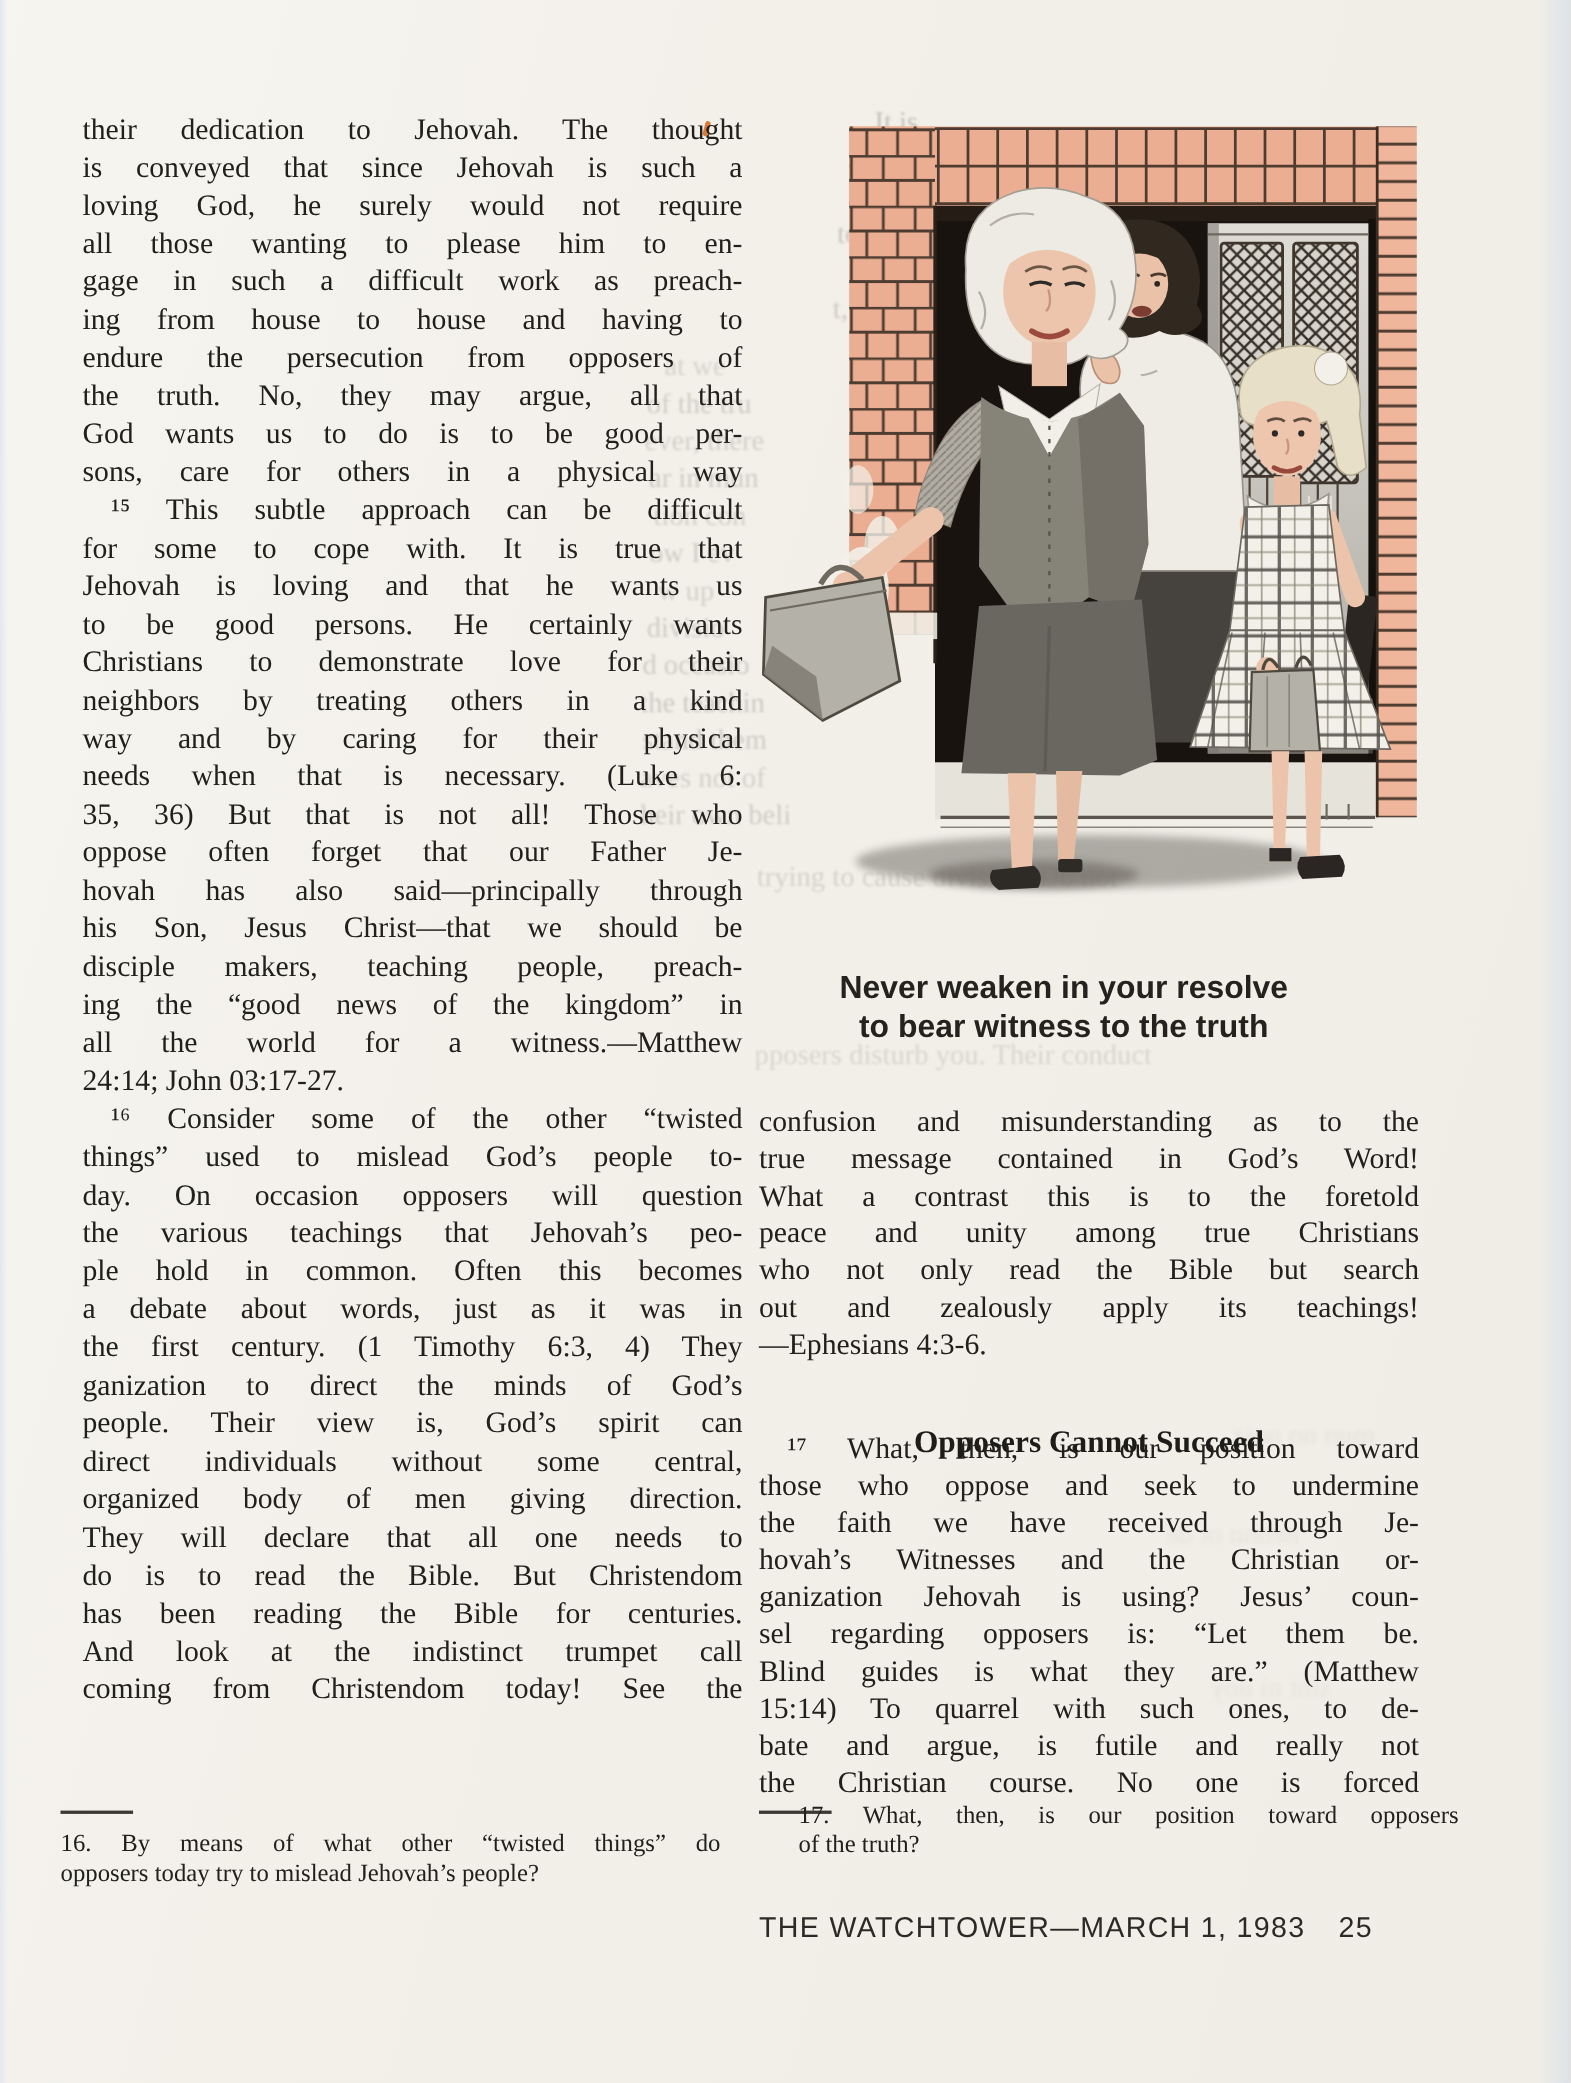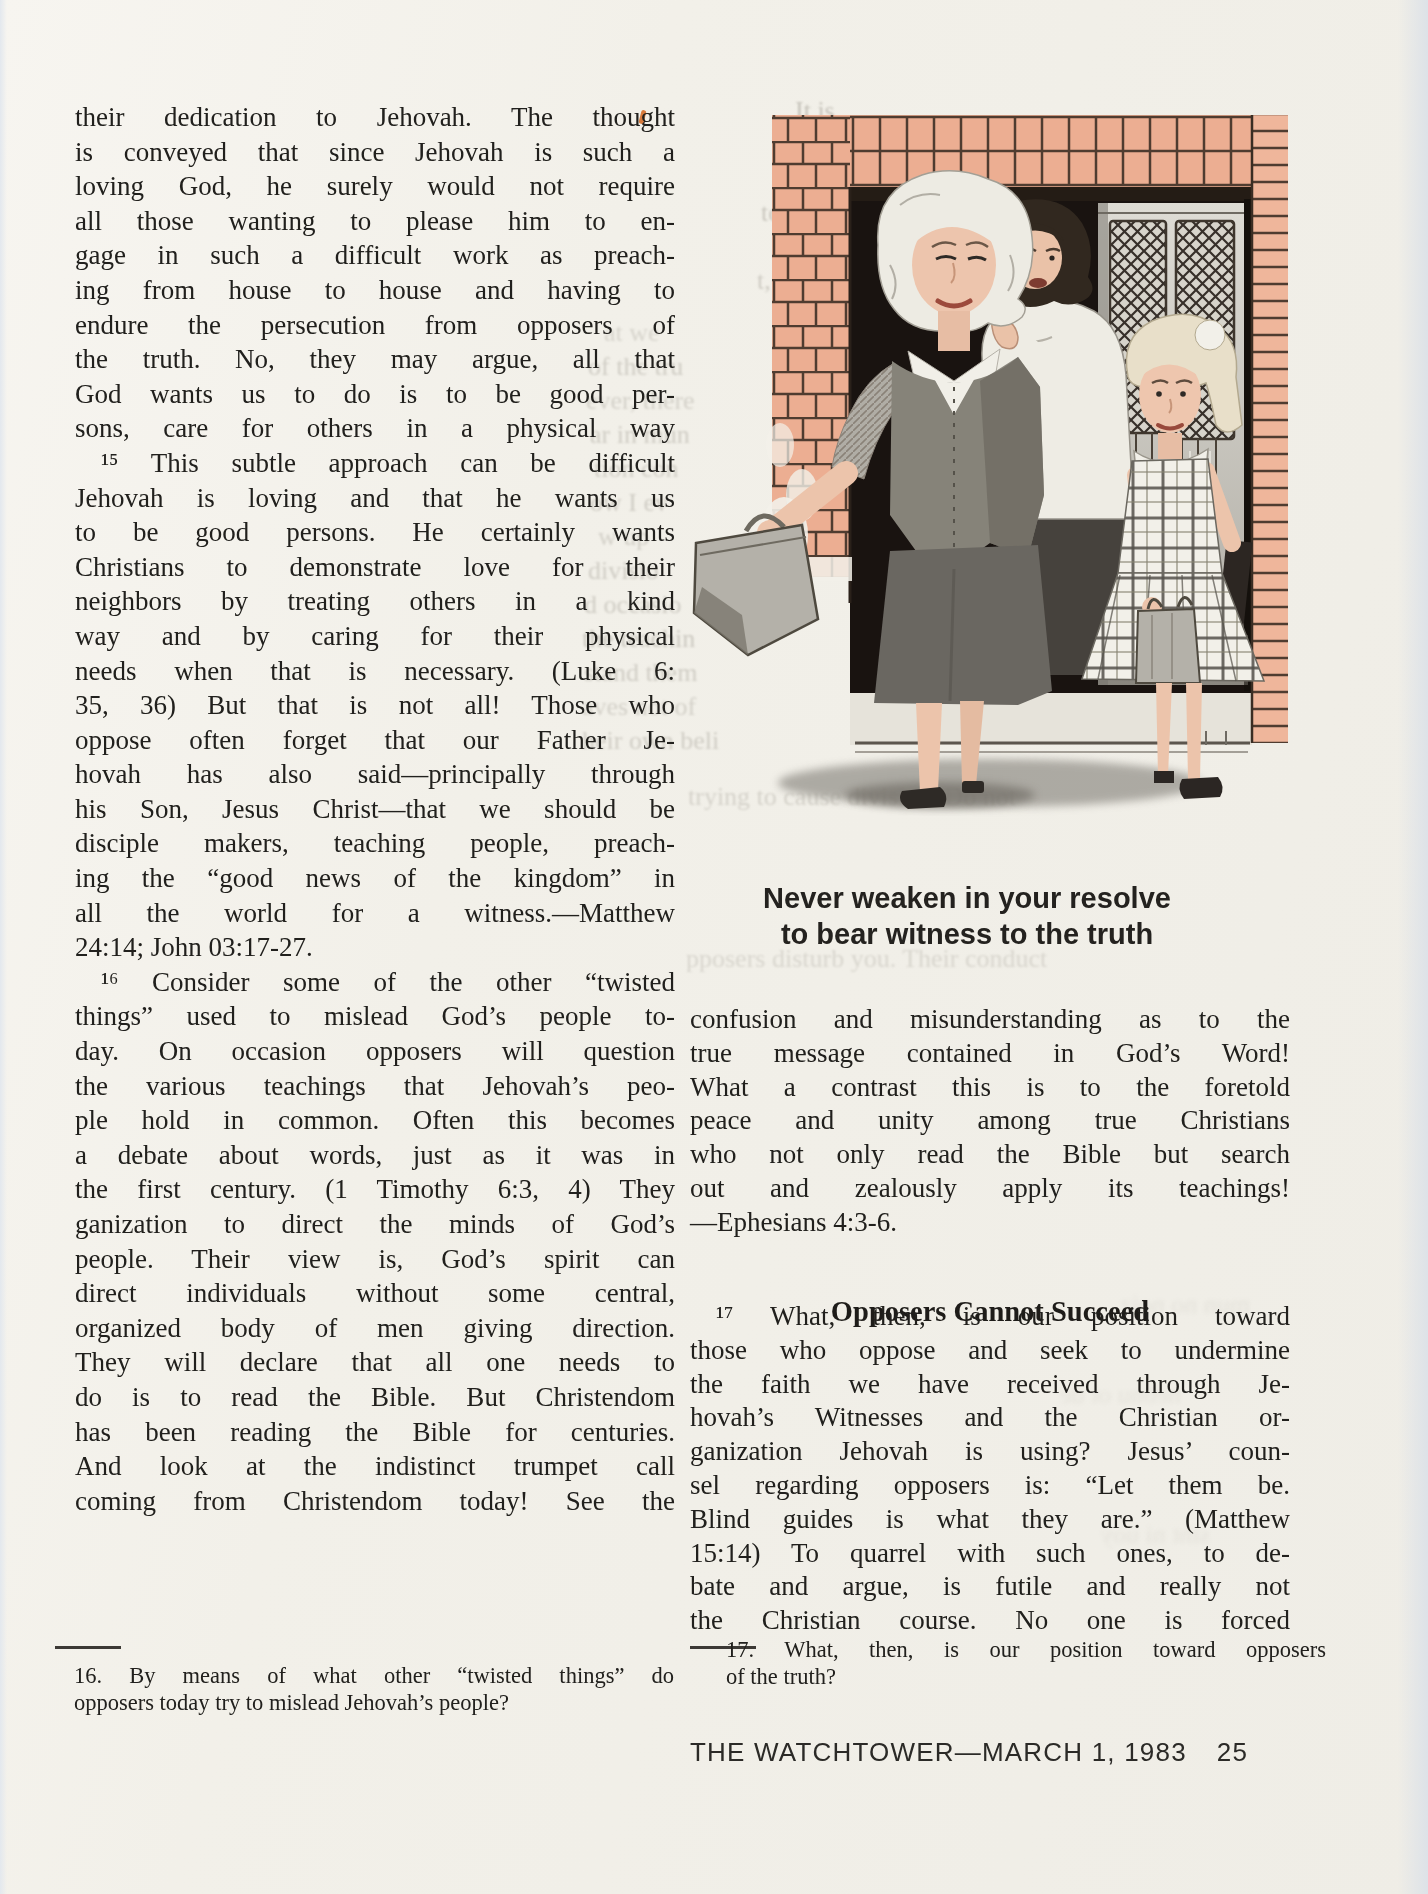--- a/index.html
+++ b/index.html
@@ -17,21 +17,21 @@
   .edge-right{position:absolute;right:0;top:0;width:30px;height:100%;
     background:linear-gradient(to right,rgba(223,227,232,0),#dde2e8);}
   .col{position:absolute;font-size:27px;line-height:34.6px;}
   .col-left{left:55px;top:100px;width:600px;margin-left:20px;}
   .col-right-body1{left:690px;top:1003px;width:600px;line-height:33.8px;}
   .col-right-body2{left:690px;top:1300px;width:600px;line-height:33.8px;}
   .tline{text-align:justify;text-align-last:justify;white-space:normal;}
   .tline.lastleft{text-align-last:left;}
   .tline.indent{text-indent:26px;}
   .footnote{position:absolute;width:600px;font-size:22.5px;line-height:27px;}
-  .fn-left{left:55px;top:1662px;margin-left:19px;}
+  .fn-left{left:55px;top:1662px;}
   .fn-right{left:690px;top:1636px;margin-left:36px;}
   .fnrule{position:absolute;width:66px;height:3px;background:#3c3935;}
   .fnrule-left{left:55px;top:1646px;}
   .fnrule-right{left:690px;top:1646px;}
   .caption{position:absolute;left:672px;top:880px;width:590px;
     font-family:"Liberation Sans","DejaVu Sans",sans-serif;
     font-weight:bold;font-size:29px;line-height:36px;text-align:center;color:#24221f;}
   .heading{position:absolute;left:690px;top:1296px;width:600px;text-align:center;
     font-weight:bold;font-size:28.5px;color:#1e1c19;}
   .footer{position:absolute;left:690px;top:1737px;width:600px;
@@ -84,20 +84,21 @@
       <div class="tline">is conveyed that since Jehovah is such a</div>
       <div class="tline">loving God, he surely would not require</div>
       <div class="tline">all those wanting to please him to en-</div>
       <div class="tline">gage in such a difficult work as preach-</div>
       <div class="tline">ing from house to house and having to</div>
       <div class="tline">endure the persecution from opposers of</div>
       <div class="tline">the truth. No, they may argue, all that</div>
       <div class="tline">God wants us to do is to be good per-</div>
       <div class="tline">sons, care for others in a physical way</div>
       <div class="tline indent">¹⁵ This subtle approach can be difficult</div>
+      <div class="tline">for some to cope with. It is true that</div>
       <div class="tline">Jehovah is loving and that he wants us</div>
       <div class="tline">to be good persons. He certainly wants</div>
       <div class="tline">Christians to demonstrate love for their</div>
       <div class="tline">neighbors by treating others in a kind</div>
       <div class="tline">way and by caring for their physical</div>
       <div class="tline">needs when that is necessary. (Luke 6:</div>
       <div class="tline">35, 36) But that is not all! Those who</div>
       <div class="tline">oppose often forget that our Father Je-</div>
       <div class="tline">hovah has also said—principally through</div>
       <div class="tline">his Son, Jesus Christ—that we should be</div>

